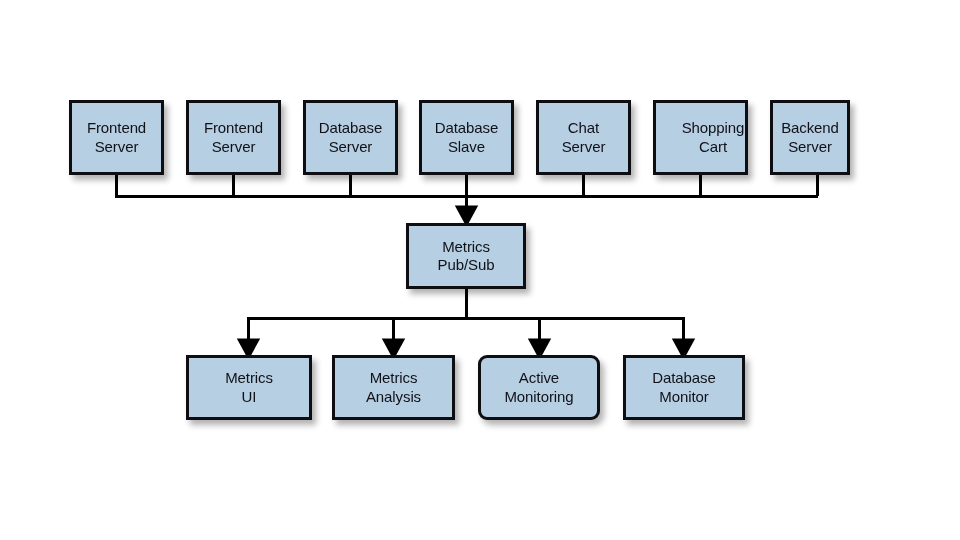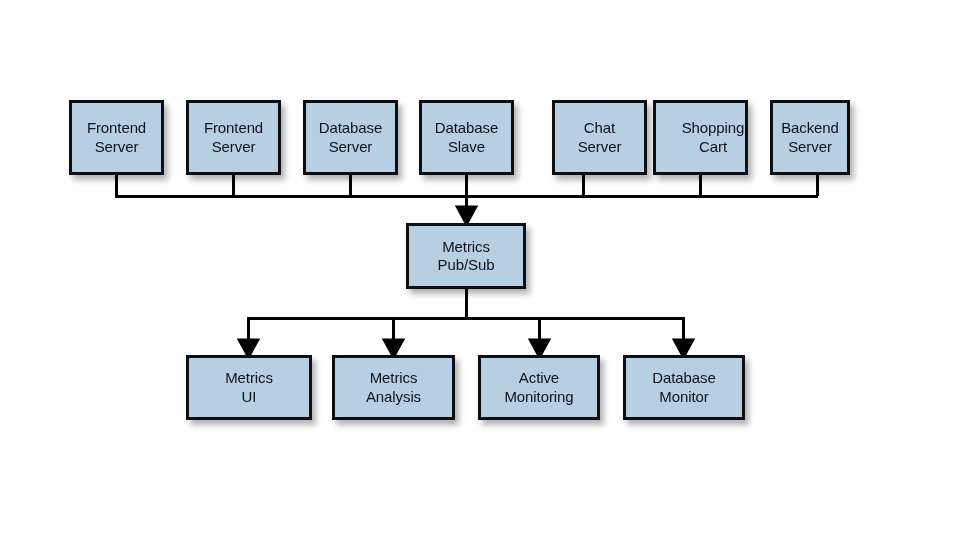--- a/index.html
+++ b/index.html
@@ -91,21 +91,21 @@
 Server</span>
   </div>
   <div class="node-box" style="left:303px; top:100px; width:95px; height:75px;">
     <span class="node-label">Database
 Server</span>
   </div>
   <div class="node-box" style="left:419px; top:100px; width:95px; height:75px;">
     <span class="node-label">Database
 Slave</span>
   </div>
-  <div class="node-box" style="left:552px; top:100px; width:95px; height:75px;">
+  <div class="node-box" style="left:536px; top:100px; width:95px; height:75px;">
     <span class="node-label">Chat
 Server</span>
   </div>
   <div class="node-box" style="left:653px; top:100px; width:95px; height:75px;padding-left:25px;">
     <span class="node-label">Shopping
 Cart</span>
   </div>
   <div class="node-box" style="left:770px; top:100px; width:80px; height:75px;">
     <span class="node-label">Backend
 Server</span>
@@ -117,21 +117,21 @@
   </div>
 
   <div class="node-box" style="left:186px; top:355px; width:126px; height:65px;">
     <span class="node-label">Metrics
 UI</span>
   </div>
   <div class="node-box" style="left:332px; top:355px; width:123px; height:65px;">
     <span class="node-label">Metrics
 Analysis</span>
   </div>
-  <div class="node-box" style="left:478px; top:355px; width:122px; height:65px;">
+  <div class="node-box" style="left:478px; top:355px; width:122px; height:65px;border-radius:9px;">
     <span class="node-label">Active
 Monitoring</span>
   </div>
   <div class="node-box" style="left:623px; top:355px; width:122px; height:65px;">
     <span class="node-label">Database
 Monitor</span>
   </div>
 
 </div>
 

